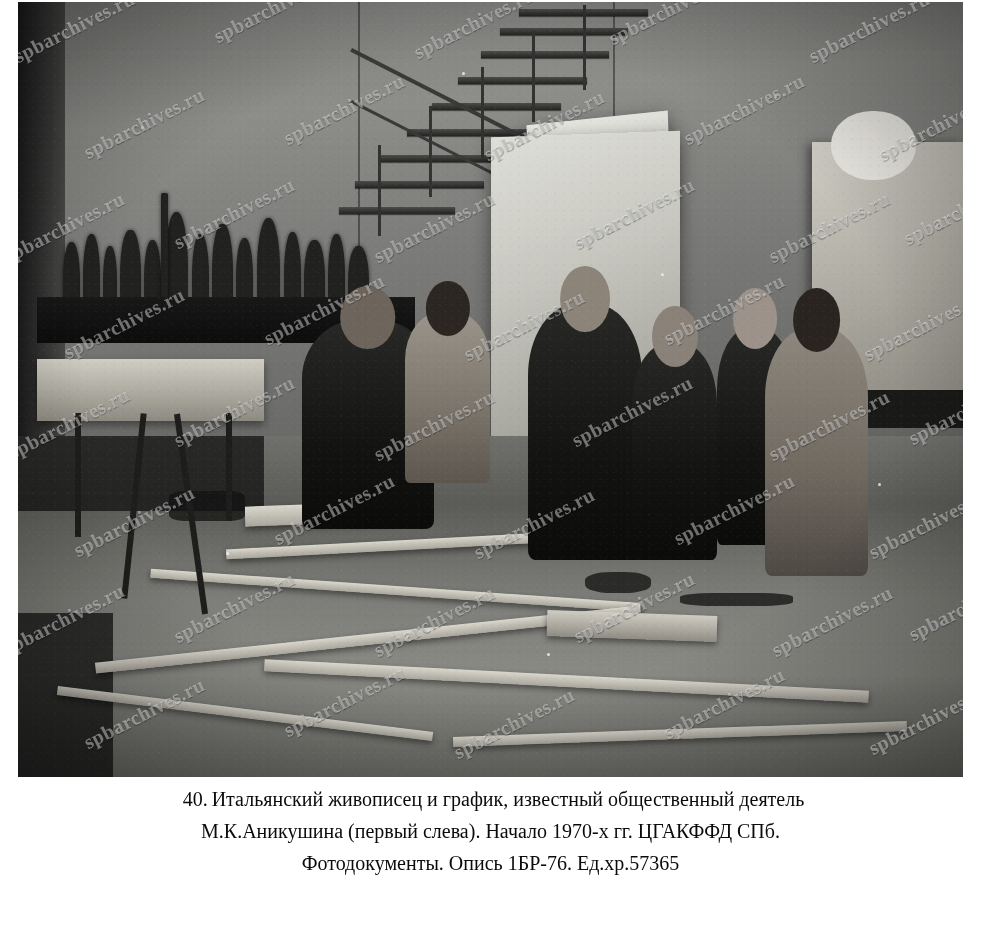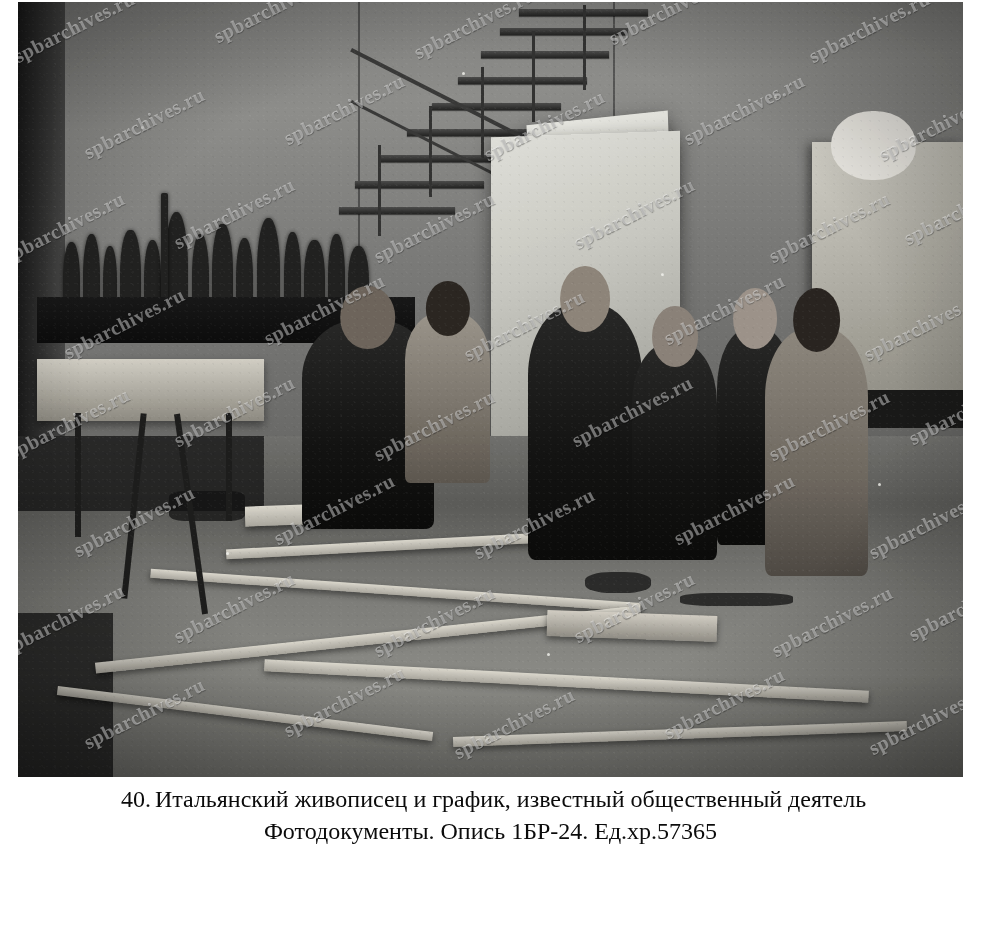--- a/index.html
+++ b/index.html
@@ -212,21 +212,21 @@
   }
 
   
   .caption {
     position: absolute;
     left: 0; right: 0;
     top: 783px;
     padding: 0 40px;
     text-align: center;
     color: #0b0b0b;
-    font-size: 24px;
+    font-size: 20px;
     line-height: 32px;
   }
   .caption .line {
     white-space: nowrap;
   }
   .caption .line.first {
     padding-left: 6px;
   }
   .cap-num {
     margin-right: 4px;
@@ -395,16 +395,17 @@
         <div class="wm" style="left:845px;  top:706px;">spbarchives.ru</div>
       </div>
 
     </div>
   </div>
 
   <div class="caption">
     <div class="line first">
       <span class="cap-num">40.</span><span>Итальянский живописец и график, известный общественный деятель</span>
     </div>
-    <div class="line">Фотодокументы. Опись 1БР-24. Ед.хр.57365</div>
+    <div class="line">М.К.Аникушина (первый слева). Начало 1970-х гг. ЦГАКФФД СПб.</div>
+    <div class="line">Фотодокументы. Опись 1БР-76. Ед.хр.57365</div>
   </div>
 
 </div>
 
 </body></html>

